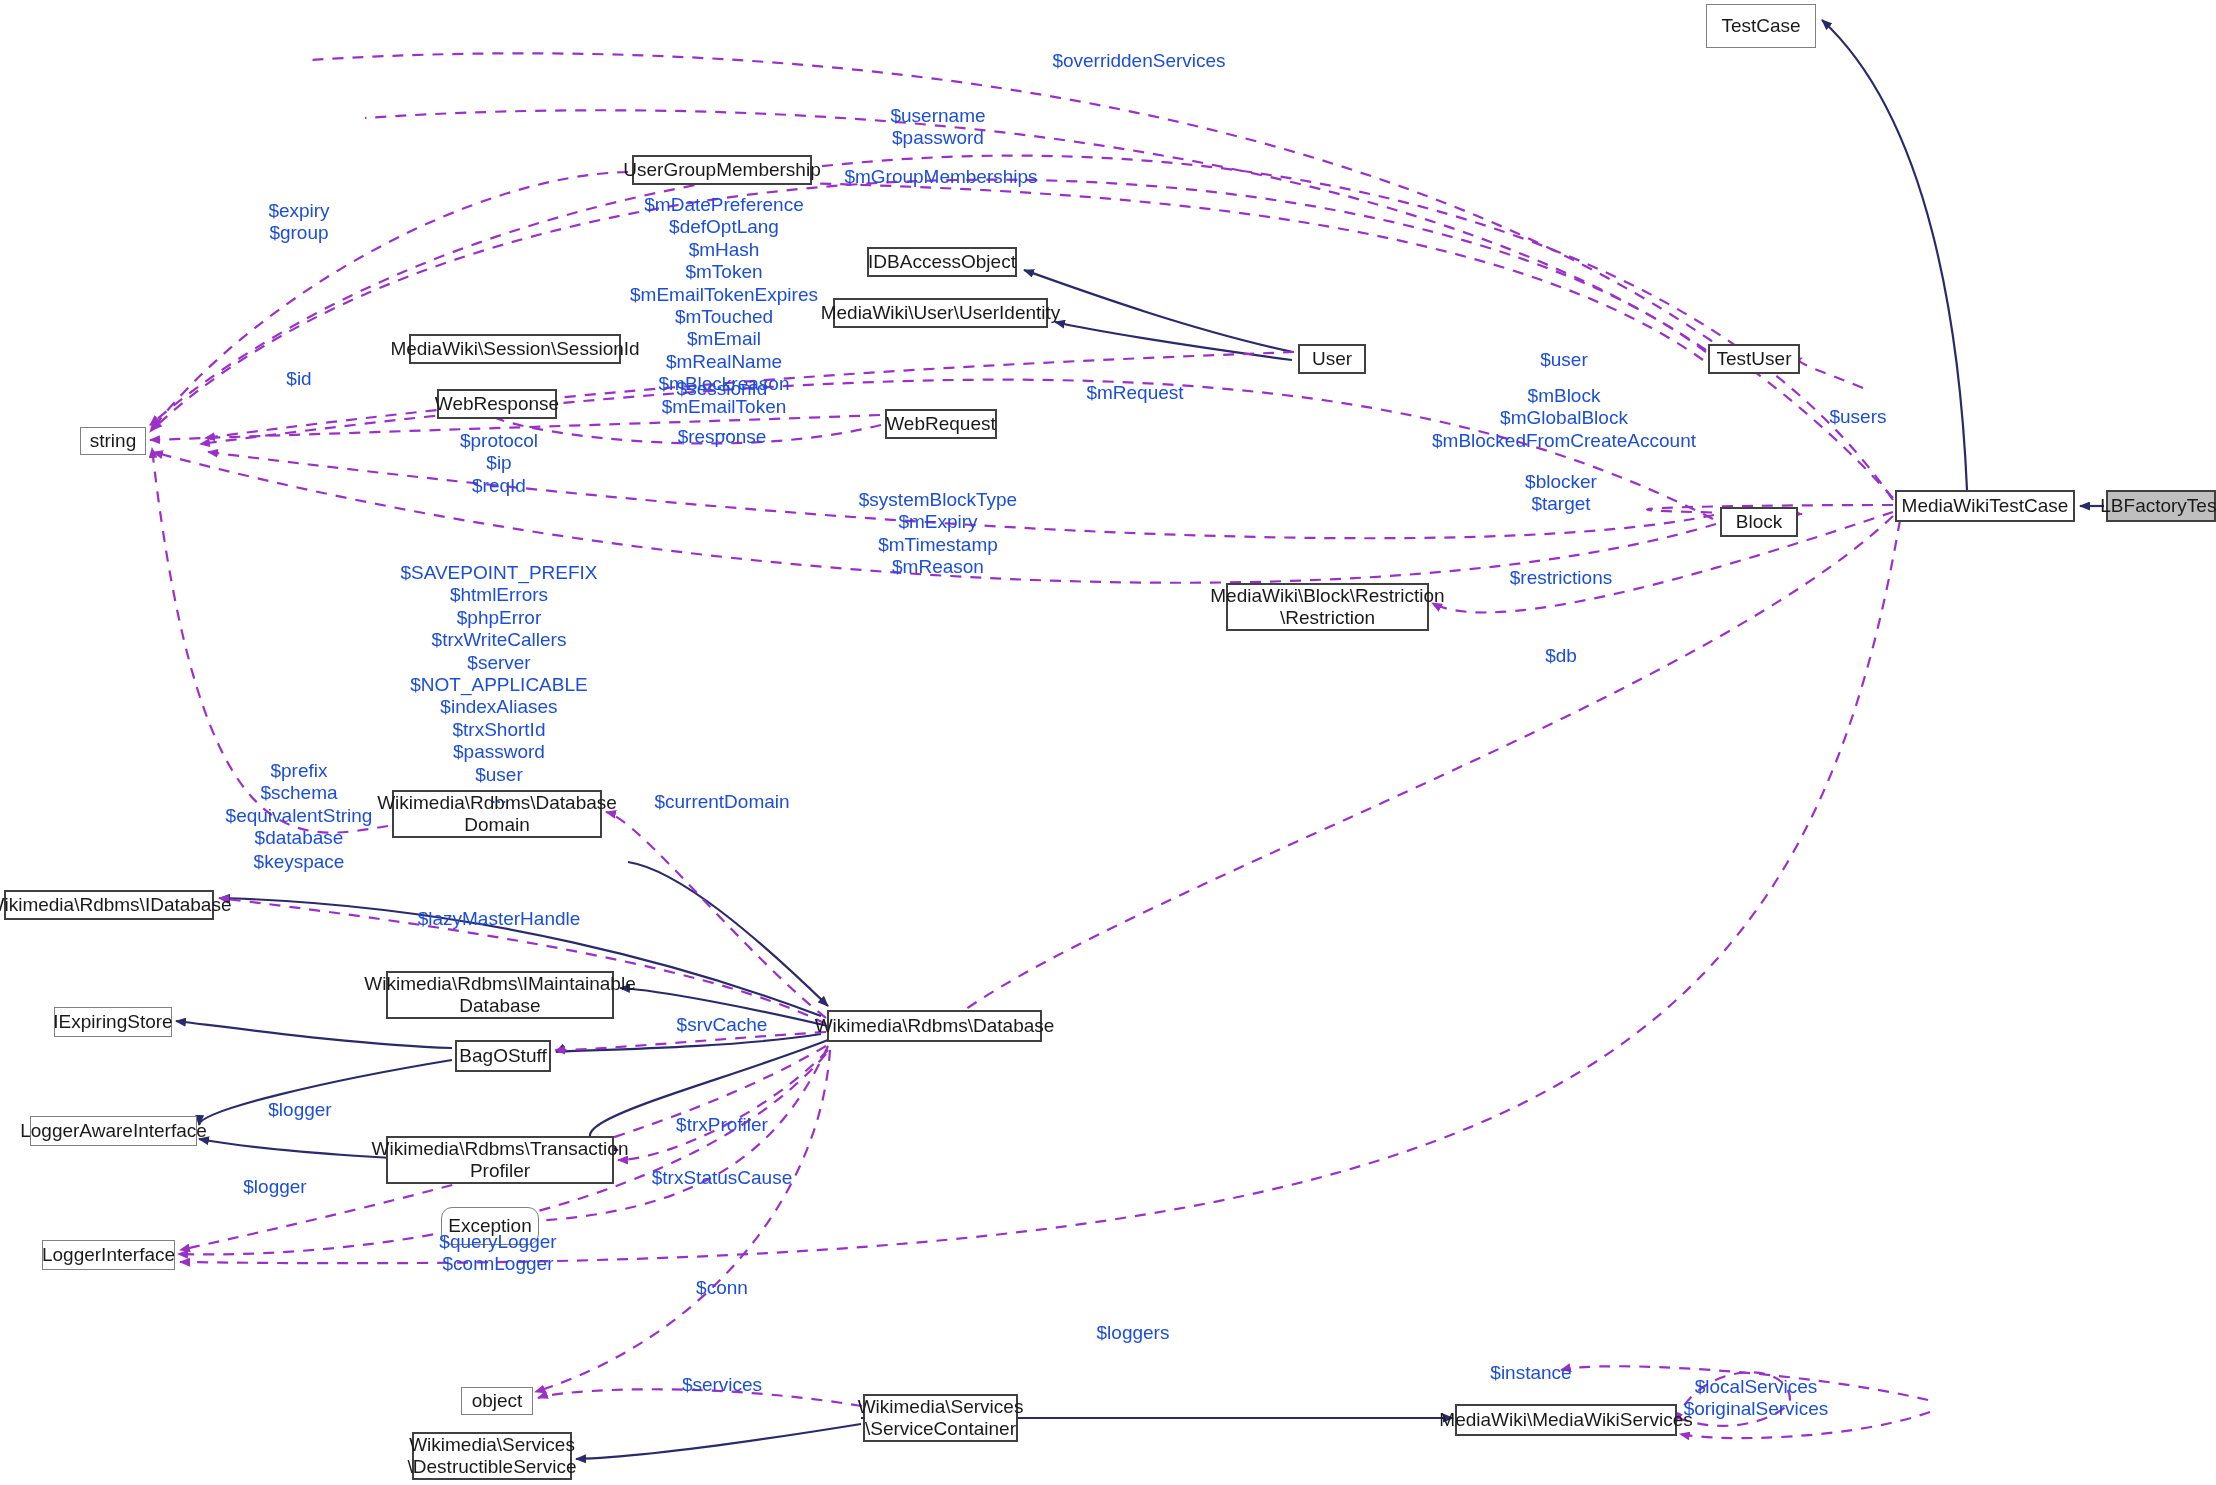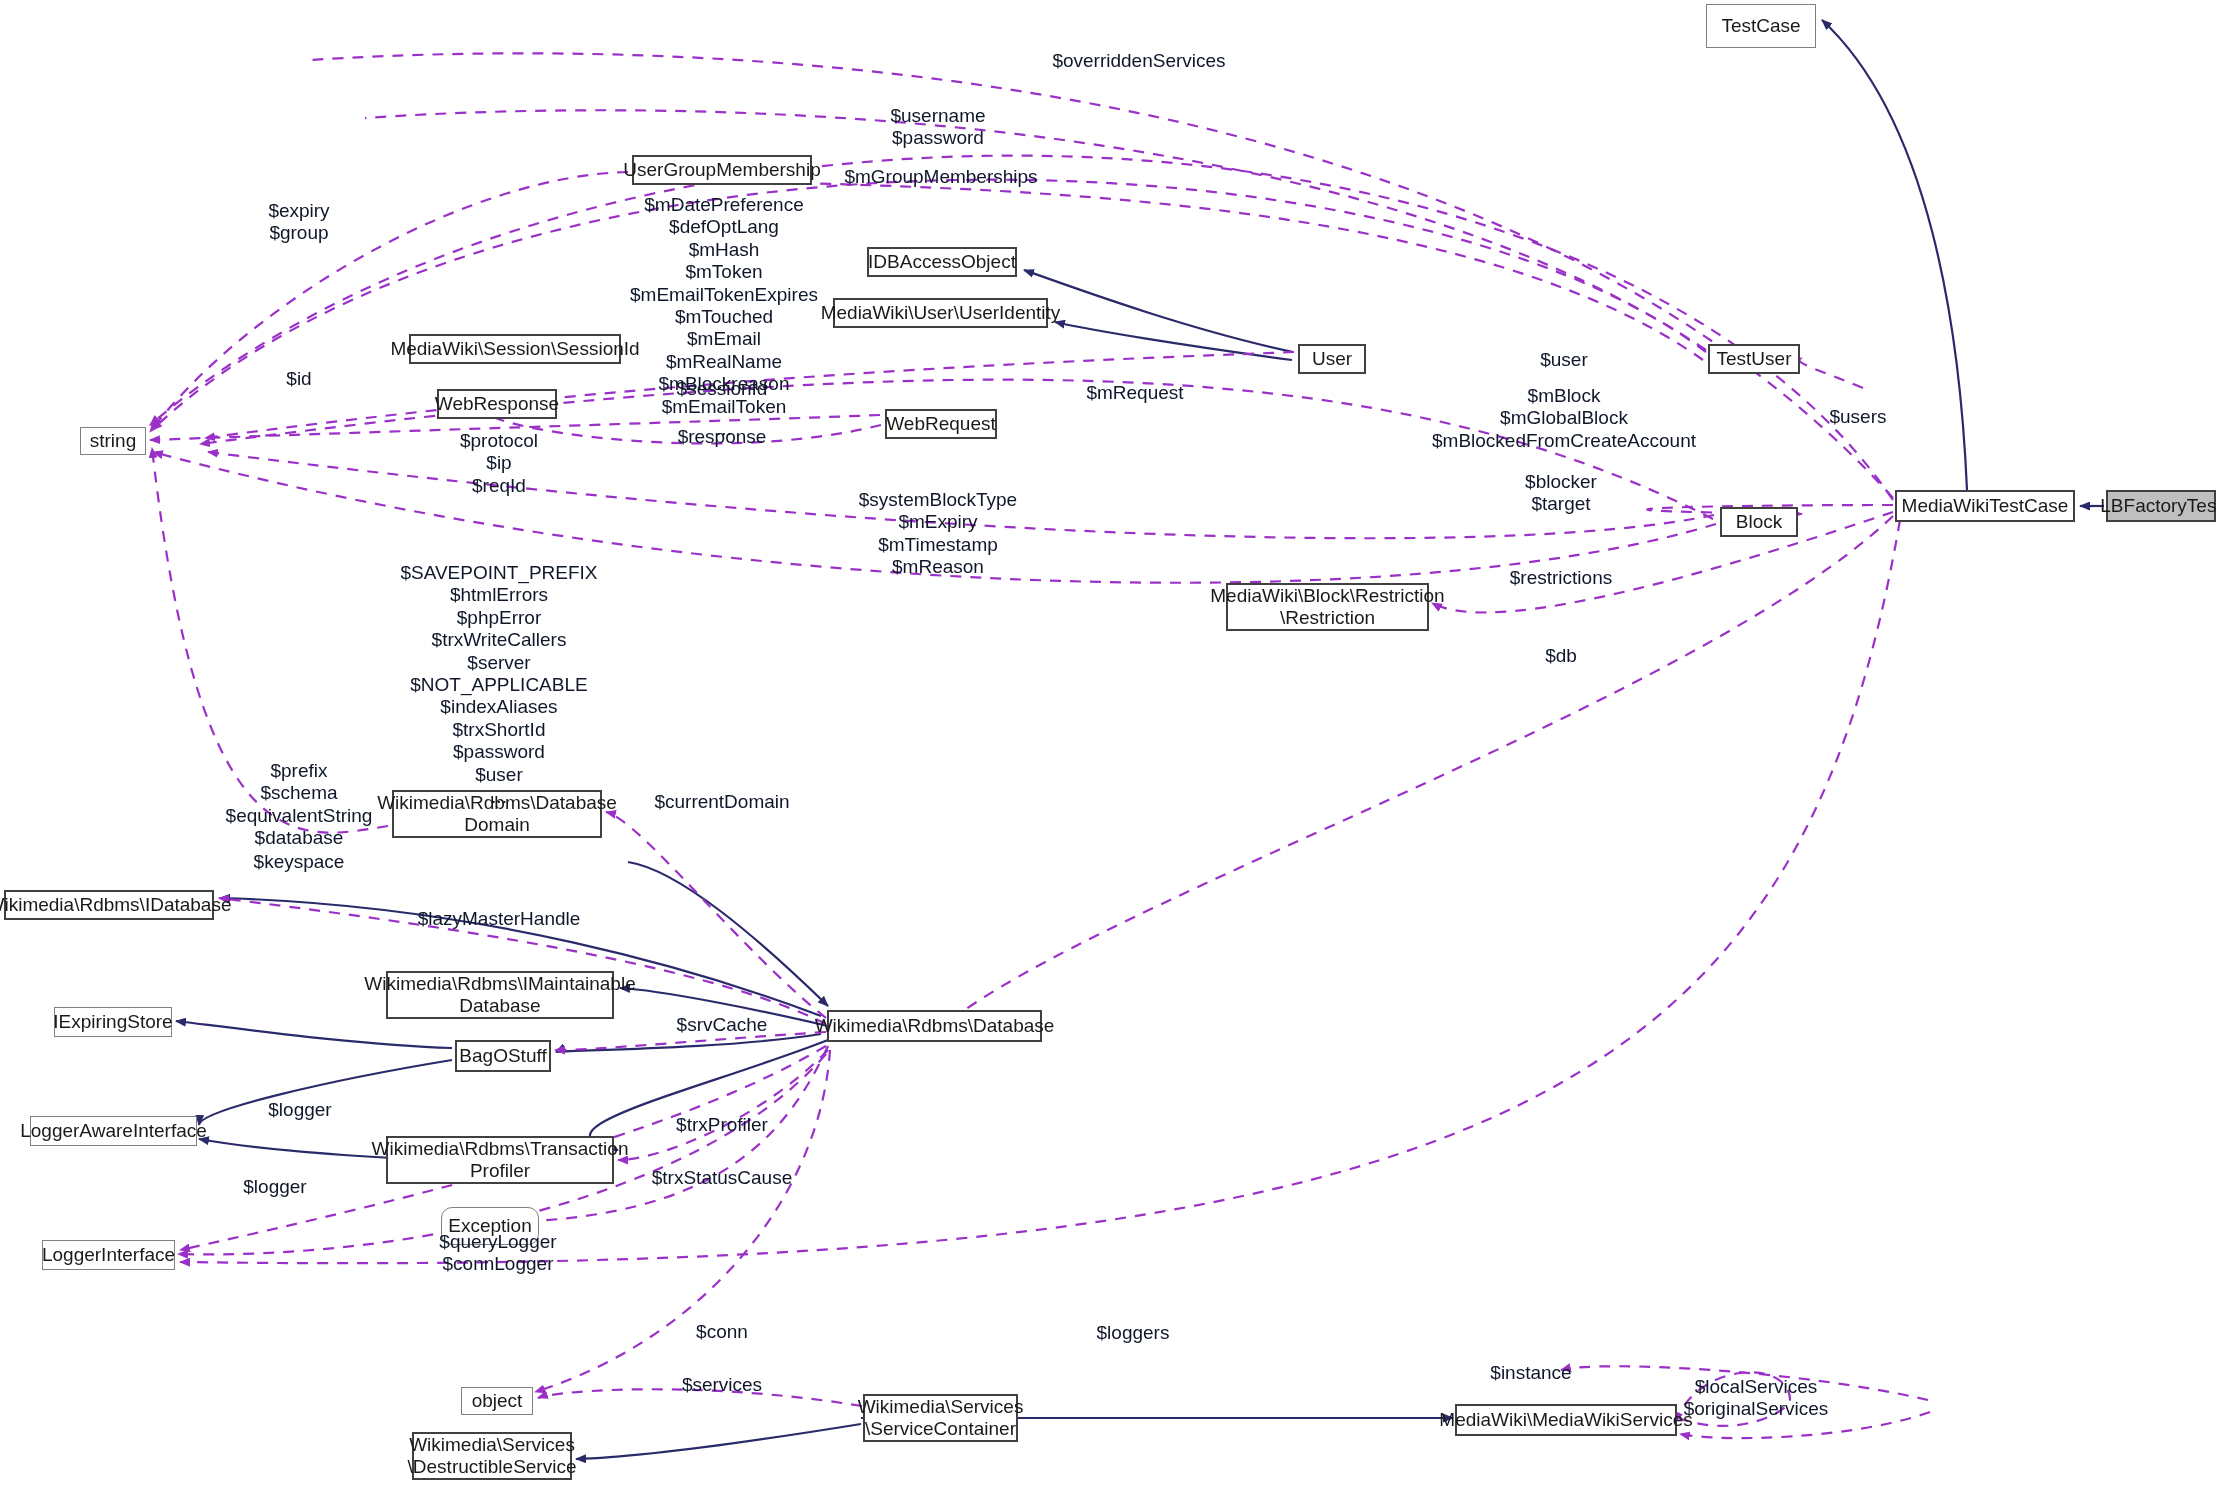--- a/index.html
+++ b/index.html
@@ -45,21 +45,21 @@
     border: 2px solid #404040;
   }
   .node.highlight {
     background: #bfbfbf;
     border: 2px solid #404040;
   }
   .edge-label {
     position: absolute;
     font-size: 19px;
     line-height: 1.18;
-    color: #0f172a;
+    color: #1d4ed8;
     text-align: center;
     white-space: pre;
     z-index: 6;
     transform: translateX(-50%);
   }
 </style>
 </head>
 <body>
 
 <div id="diagram">
@@ -221,20 +221,20 @@
   <div class="edge-label" style="left:722px; top:791px;"><span>$currentDomain</span></div>
   <div class="edge-label" style="left:299px; top:851px;"><span>$keyspace</span></div>
   <div class="edge-label" style="left:499px; top:908px;"><span>$lazyMasterHandle</span></div>
   <div class="edge-label" style="left:722px; top:1014px;"><span>$srvCache</span></div>
   <div class="edge-label" style="left:300px; top:1099px;"><span>$logger</span></div>
   <div class="edge-label" style="left:722px; top:1114px;"><span>$trxProfiler</span></div>
   <div class="edge-label" style="left:275px; top:1176px;"><span>$logger</span></div>
   <div class="edge-label" style="left:722px; top:1167px;"><span>$trxStatusCause</span></div>
   <div class="edge-label" style="left:498px; top:1231px;"><span>$queryLogger
 $connLogger</span></div>
-  <div class="edge-label" style="left:722px; top:1277px;margin-top:44px;"><span>$conn</span></div>
+  <div class="edge-label" style="left:722px; top:1277px;"><span>$conn</span></div>
   <div class="edge-label" style="left:1133px; top:1322px;"><span>$loggers</span></div>
   <div class="edge-label" style="left:1531px; top:1362px;"><span>$instance</span></div>
   <div class="edge-label" style="left:722px; top:1374px;"><span>$services</span></div>
   <div class="edge-label" style="left:1756px; top:1376px;"><span>$localServices
 $originalServices</span></div>
 
 </div>
 
 </body></html>

